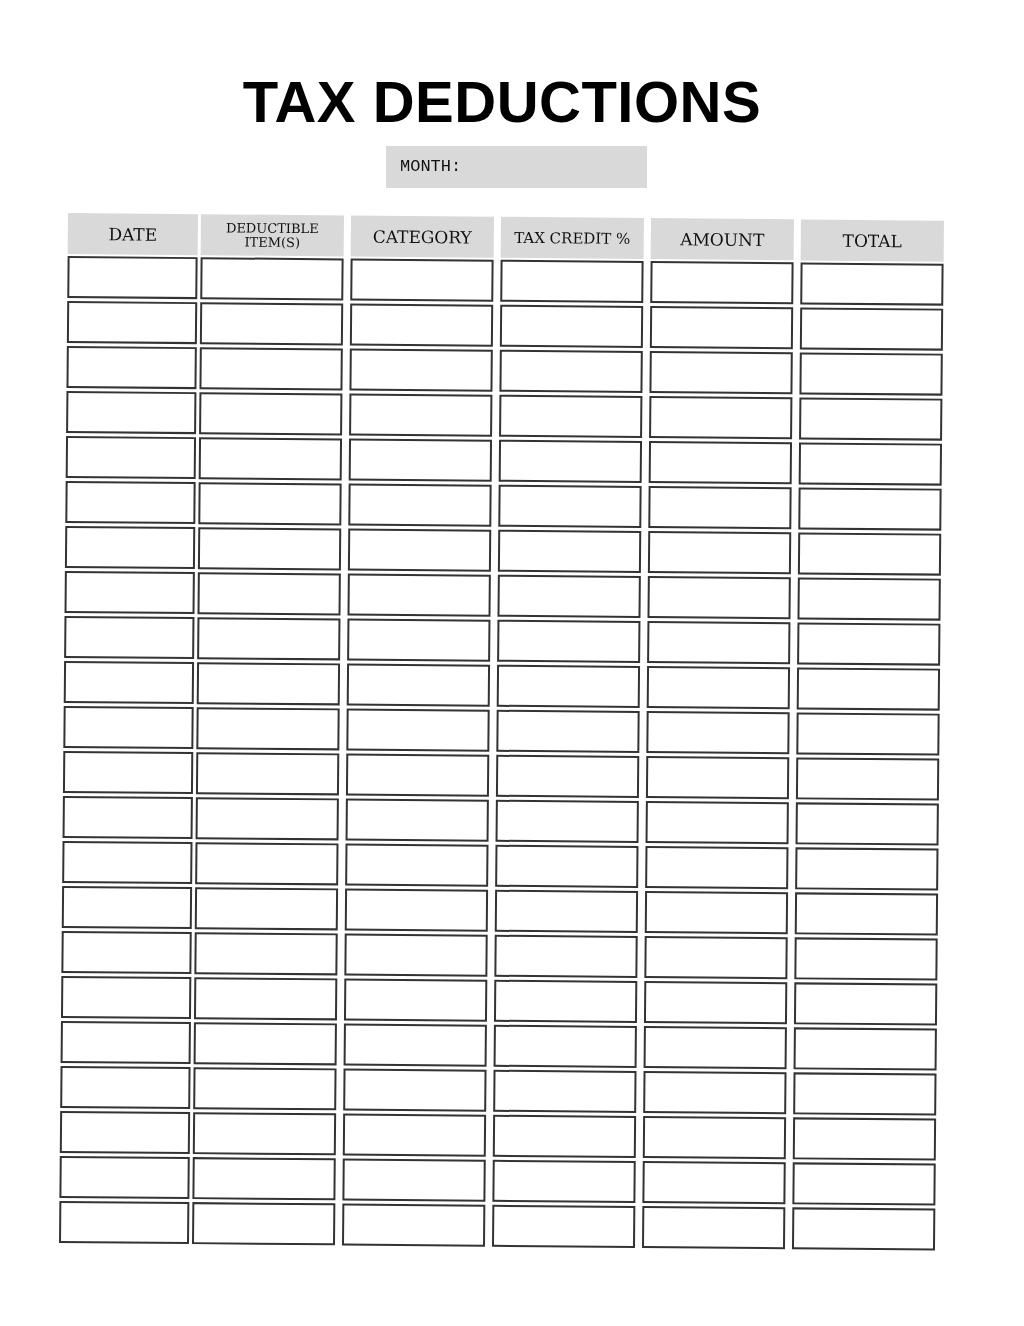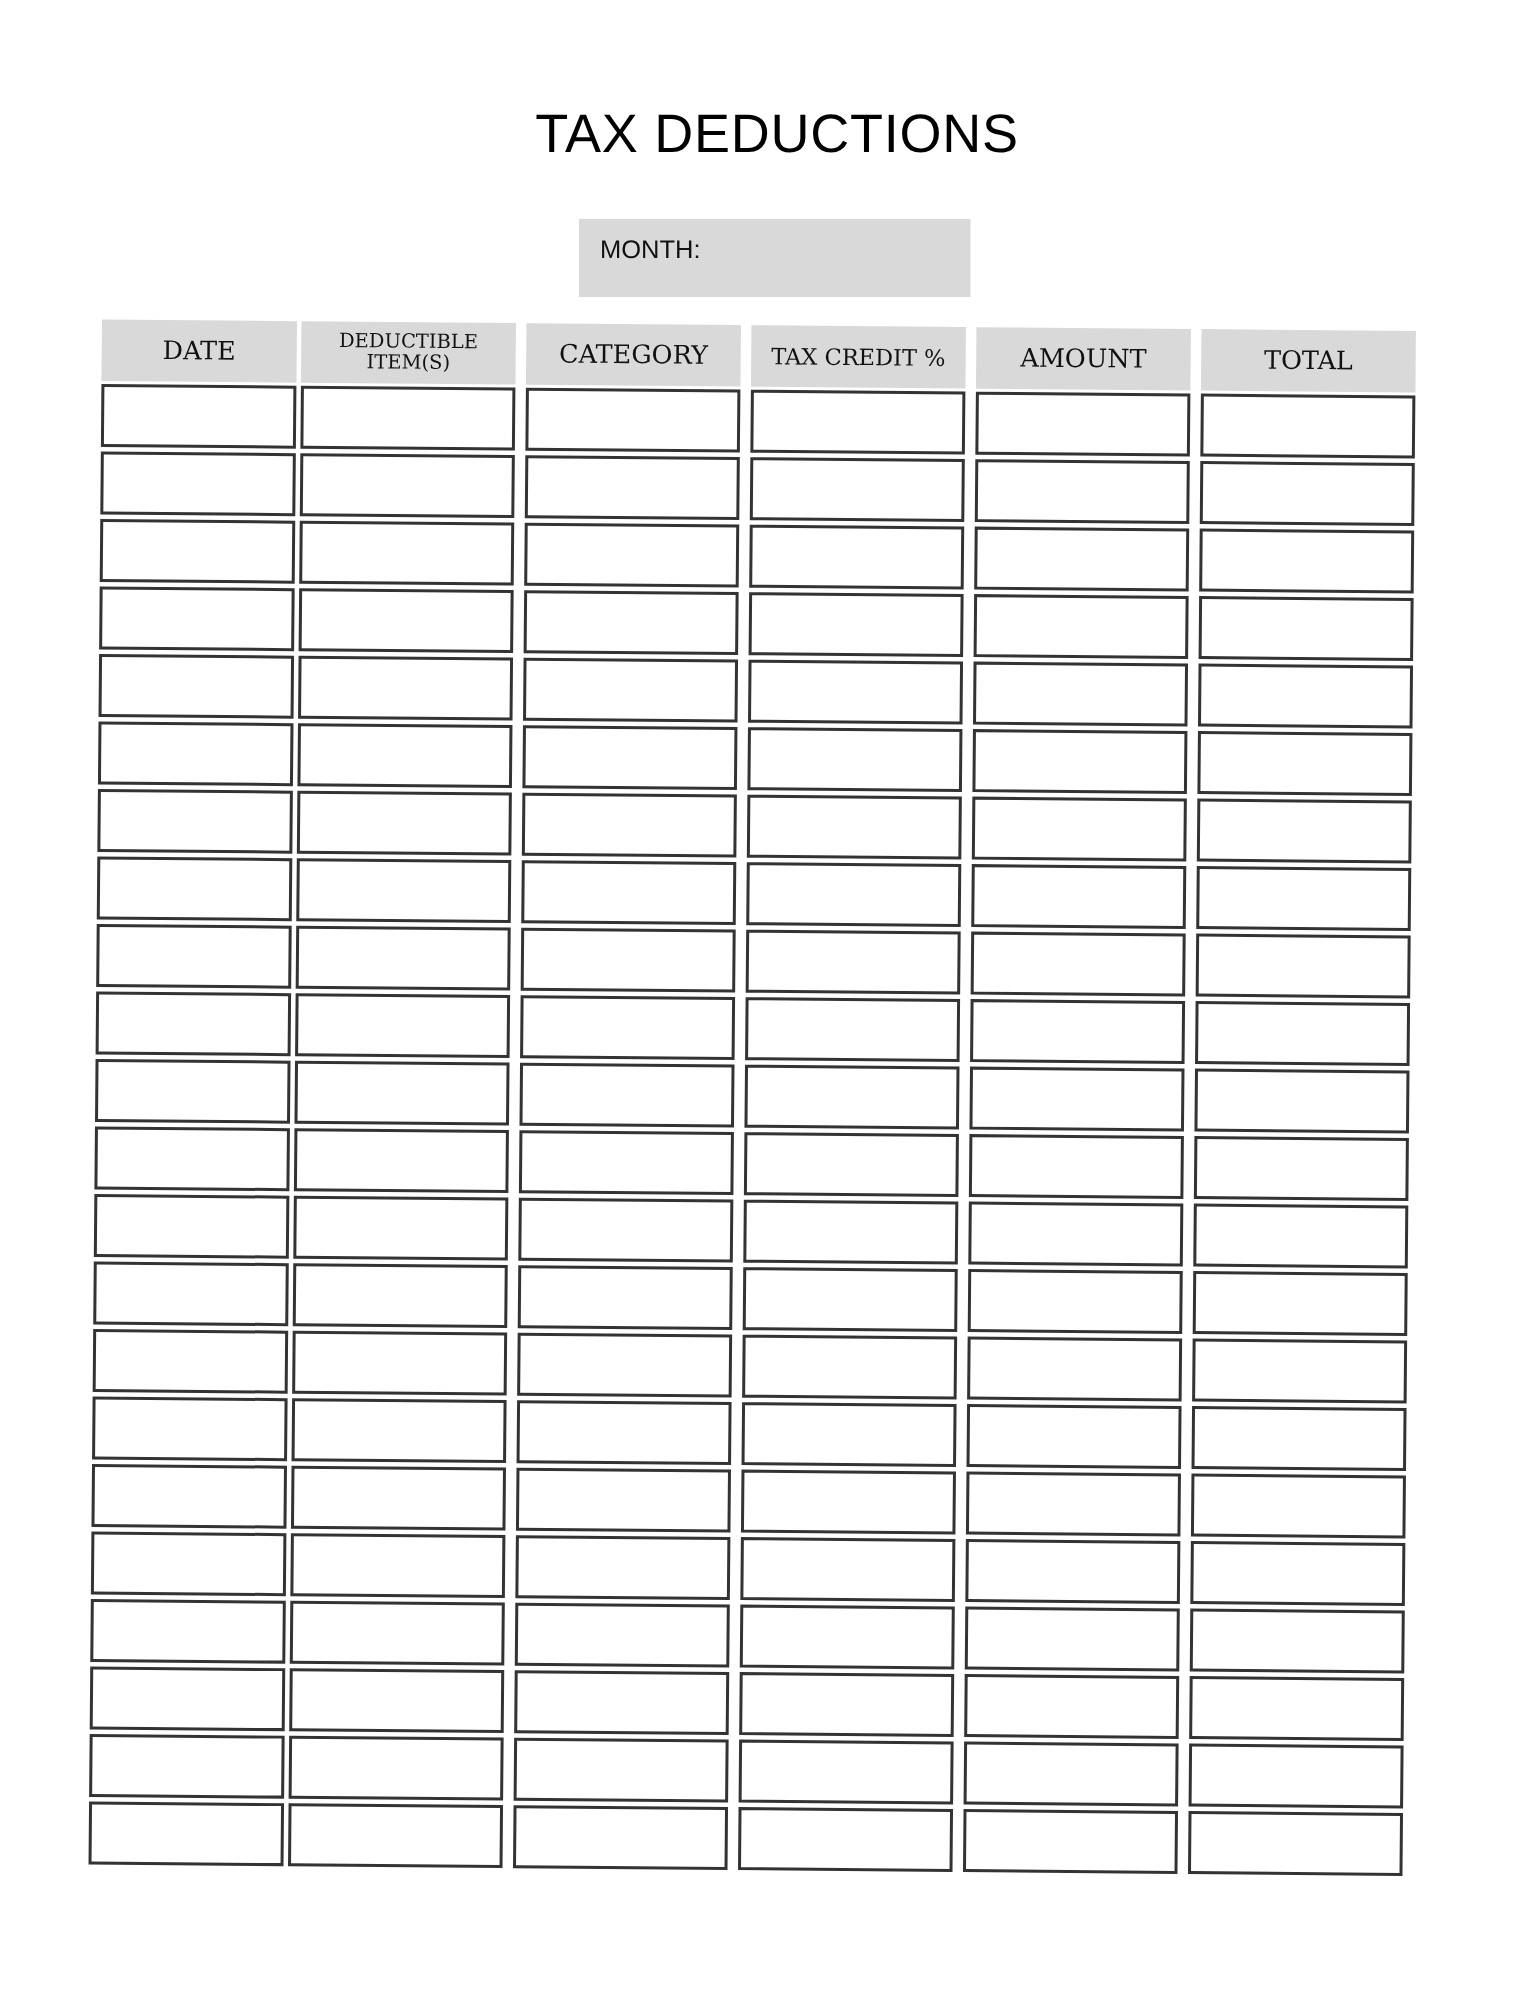--- a/index.html
+++ b/index.html
@@ -1,25 +1,25 @@
 <!DOCTYPE html>
 <html><head>
 <meta charset="utf-8">
 <style>
   html, body { margin:0; padding:0; background:#ffffff; }
   body { width:1024px; height:1326px; position:relative; overflow:hidden; }
   .title {
     position:absolute; left:0; top:68px; width:1004px; text-align:center;
-    font-family:"Liberation Sans", sans-serif; font-weight:normal; font-size:36px;
-    color:#000; letter-spacing:0.5px;padding-left:16px;
+    font-family:"Liberation Sans", sans-serif; font-weight:bold; font-size:58px;
+    color:#000; letter-spacing:0.5px;
   }
   .month {
-    position:absolute; left:386px; top:146px; width:261px; height:52px;
+    position:absolute; left:386px; top:146px; width:261px; height:42px;
     background:#d9d9d9; box-sizing:border-box; padding-left:14px;
-    font-family:Liberation Sans, sans-serif; font-size:17px; color:#111;
+    font-family:Liberation Mono, monospace; font-size:17px; color:#111;
     line-height:42px;
   }
   .grid {
     position:absolute; left:68px; top:213px; width:880px;
     transform-origin: 0 0; transform: rotate(0.5deg);
   }
   .hdr-row { display:flex; height:41px; margin-bottom:2px; }
   .hdr {
     background:#d9d9d9; height:41px; display:flex; align-items:center; justify-content:center;
     text-align:center; font-family:"DejaVu Serif", serif; color:#111; box-sizing:border-box;

